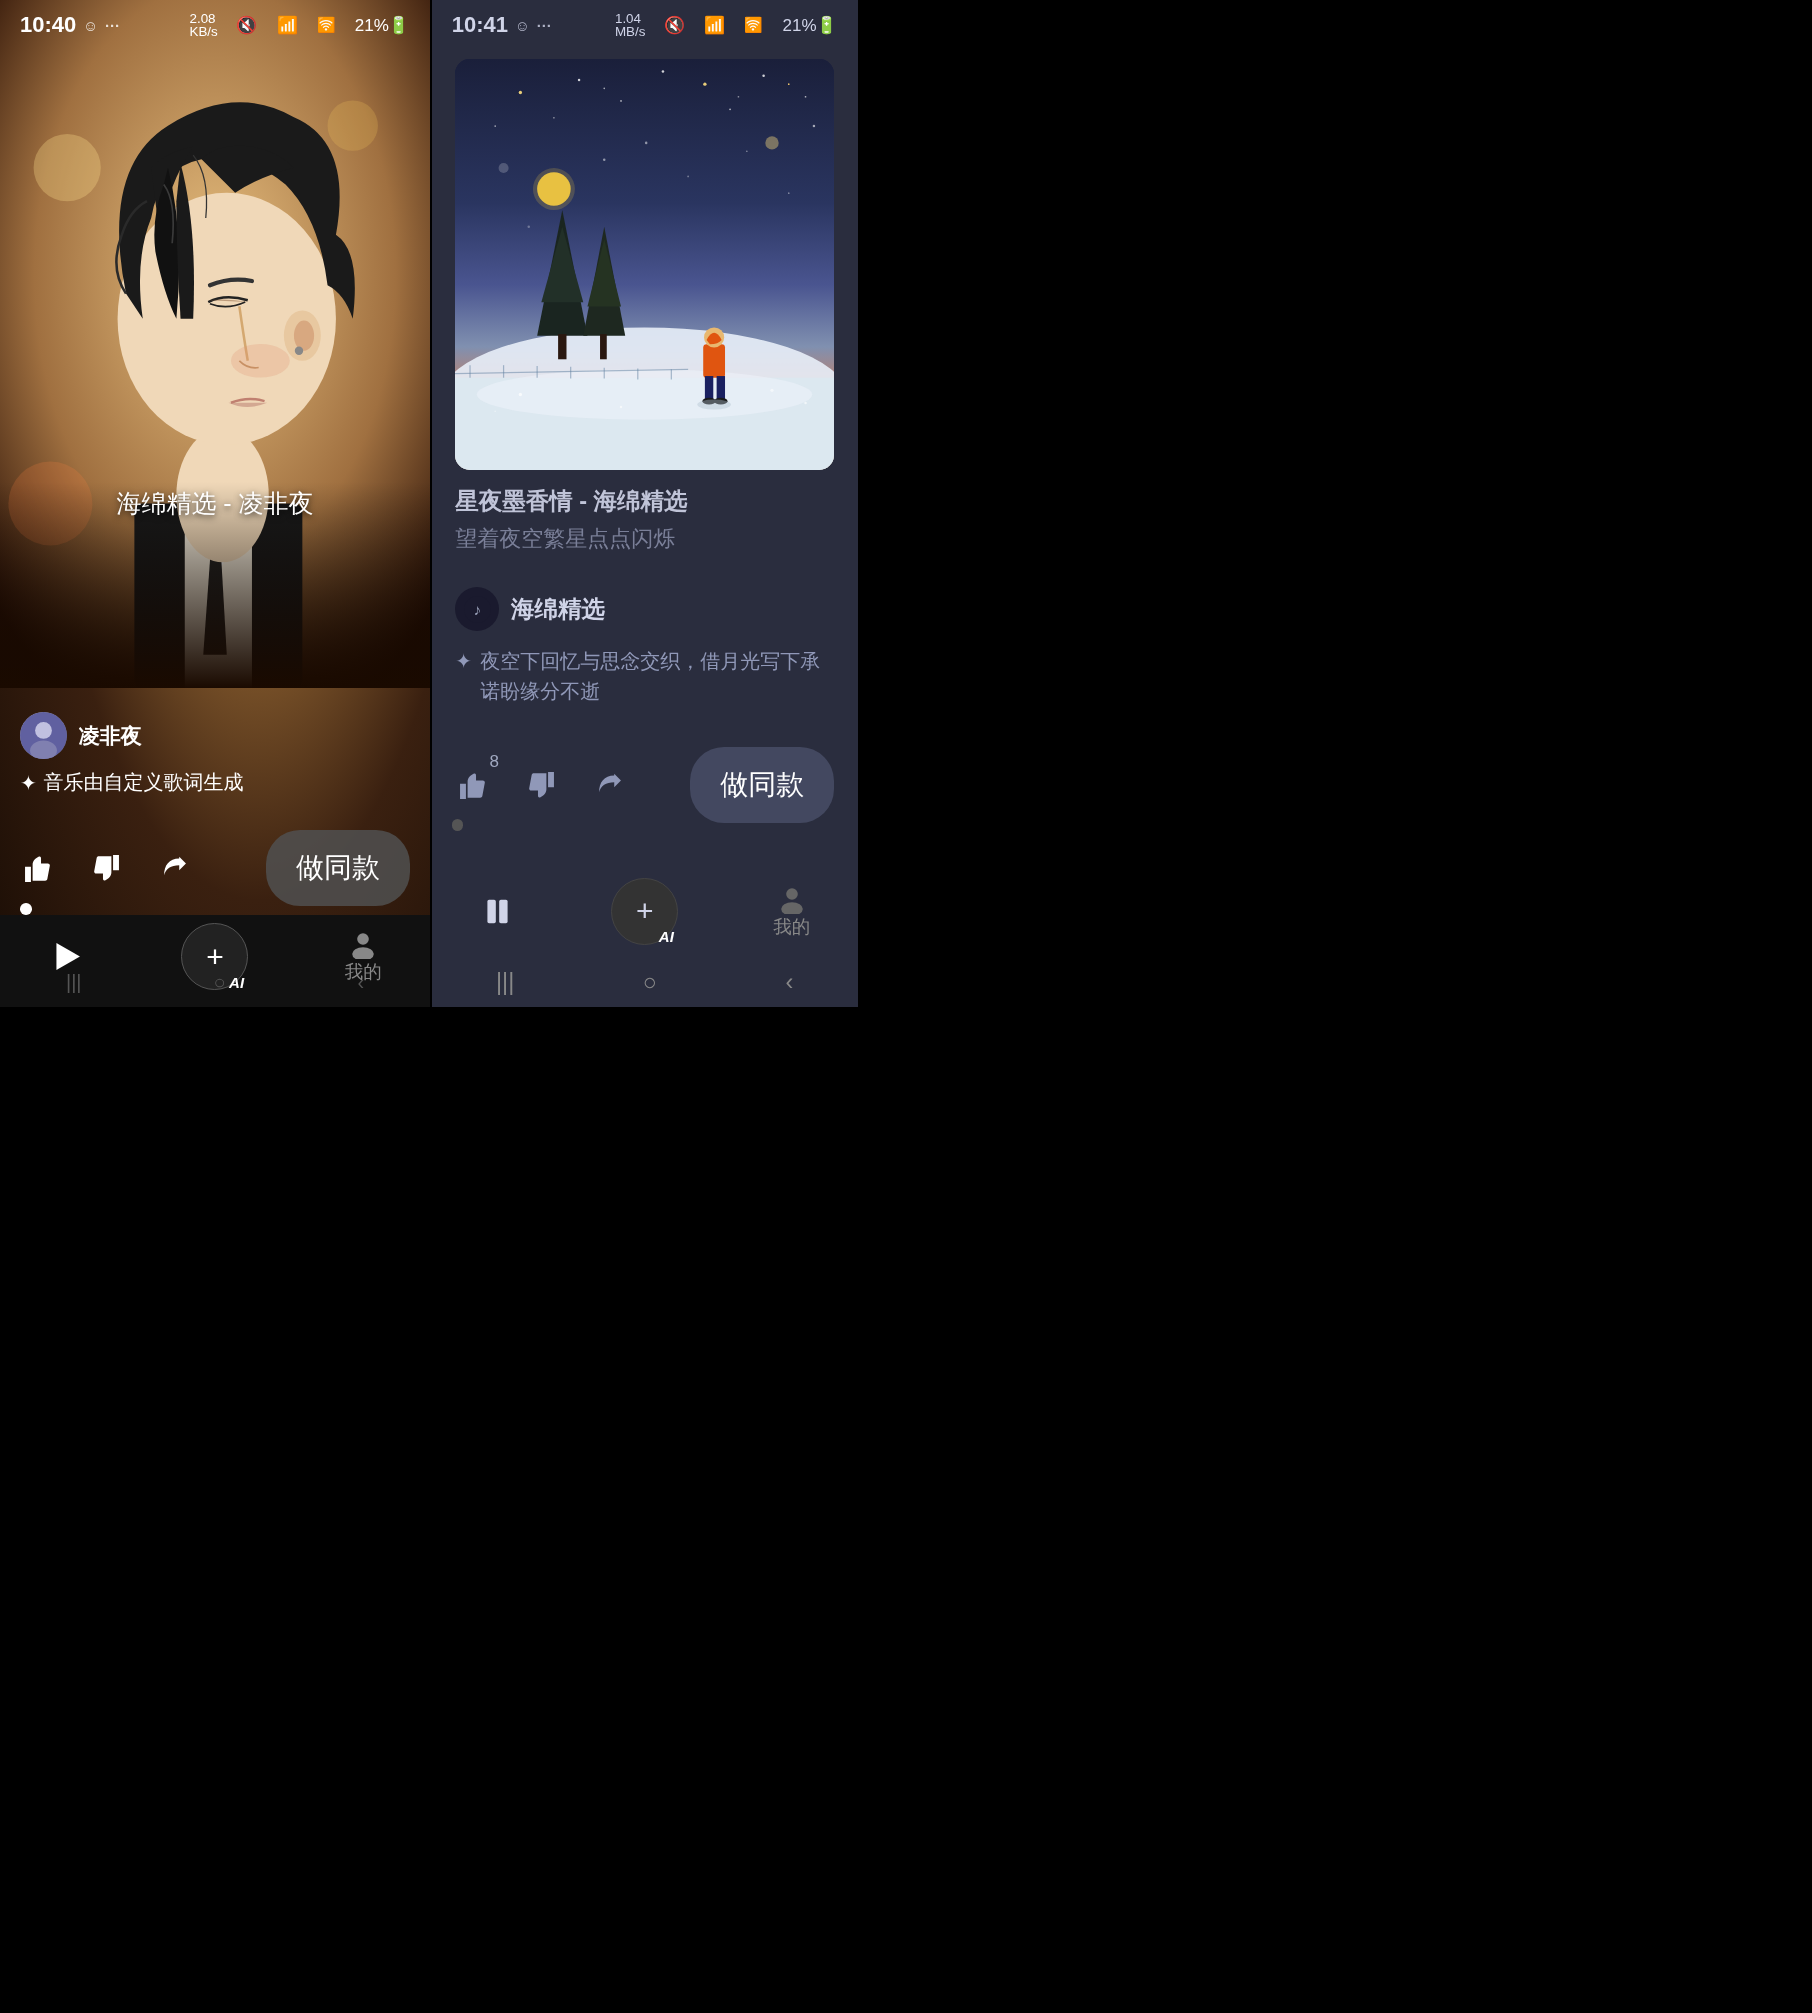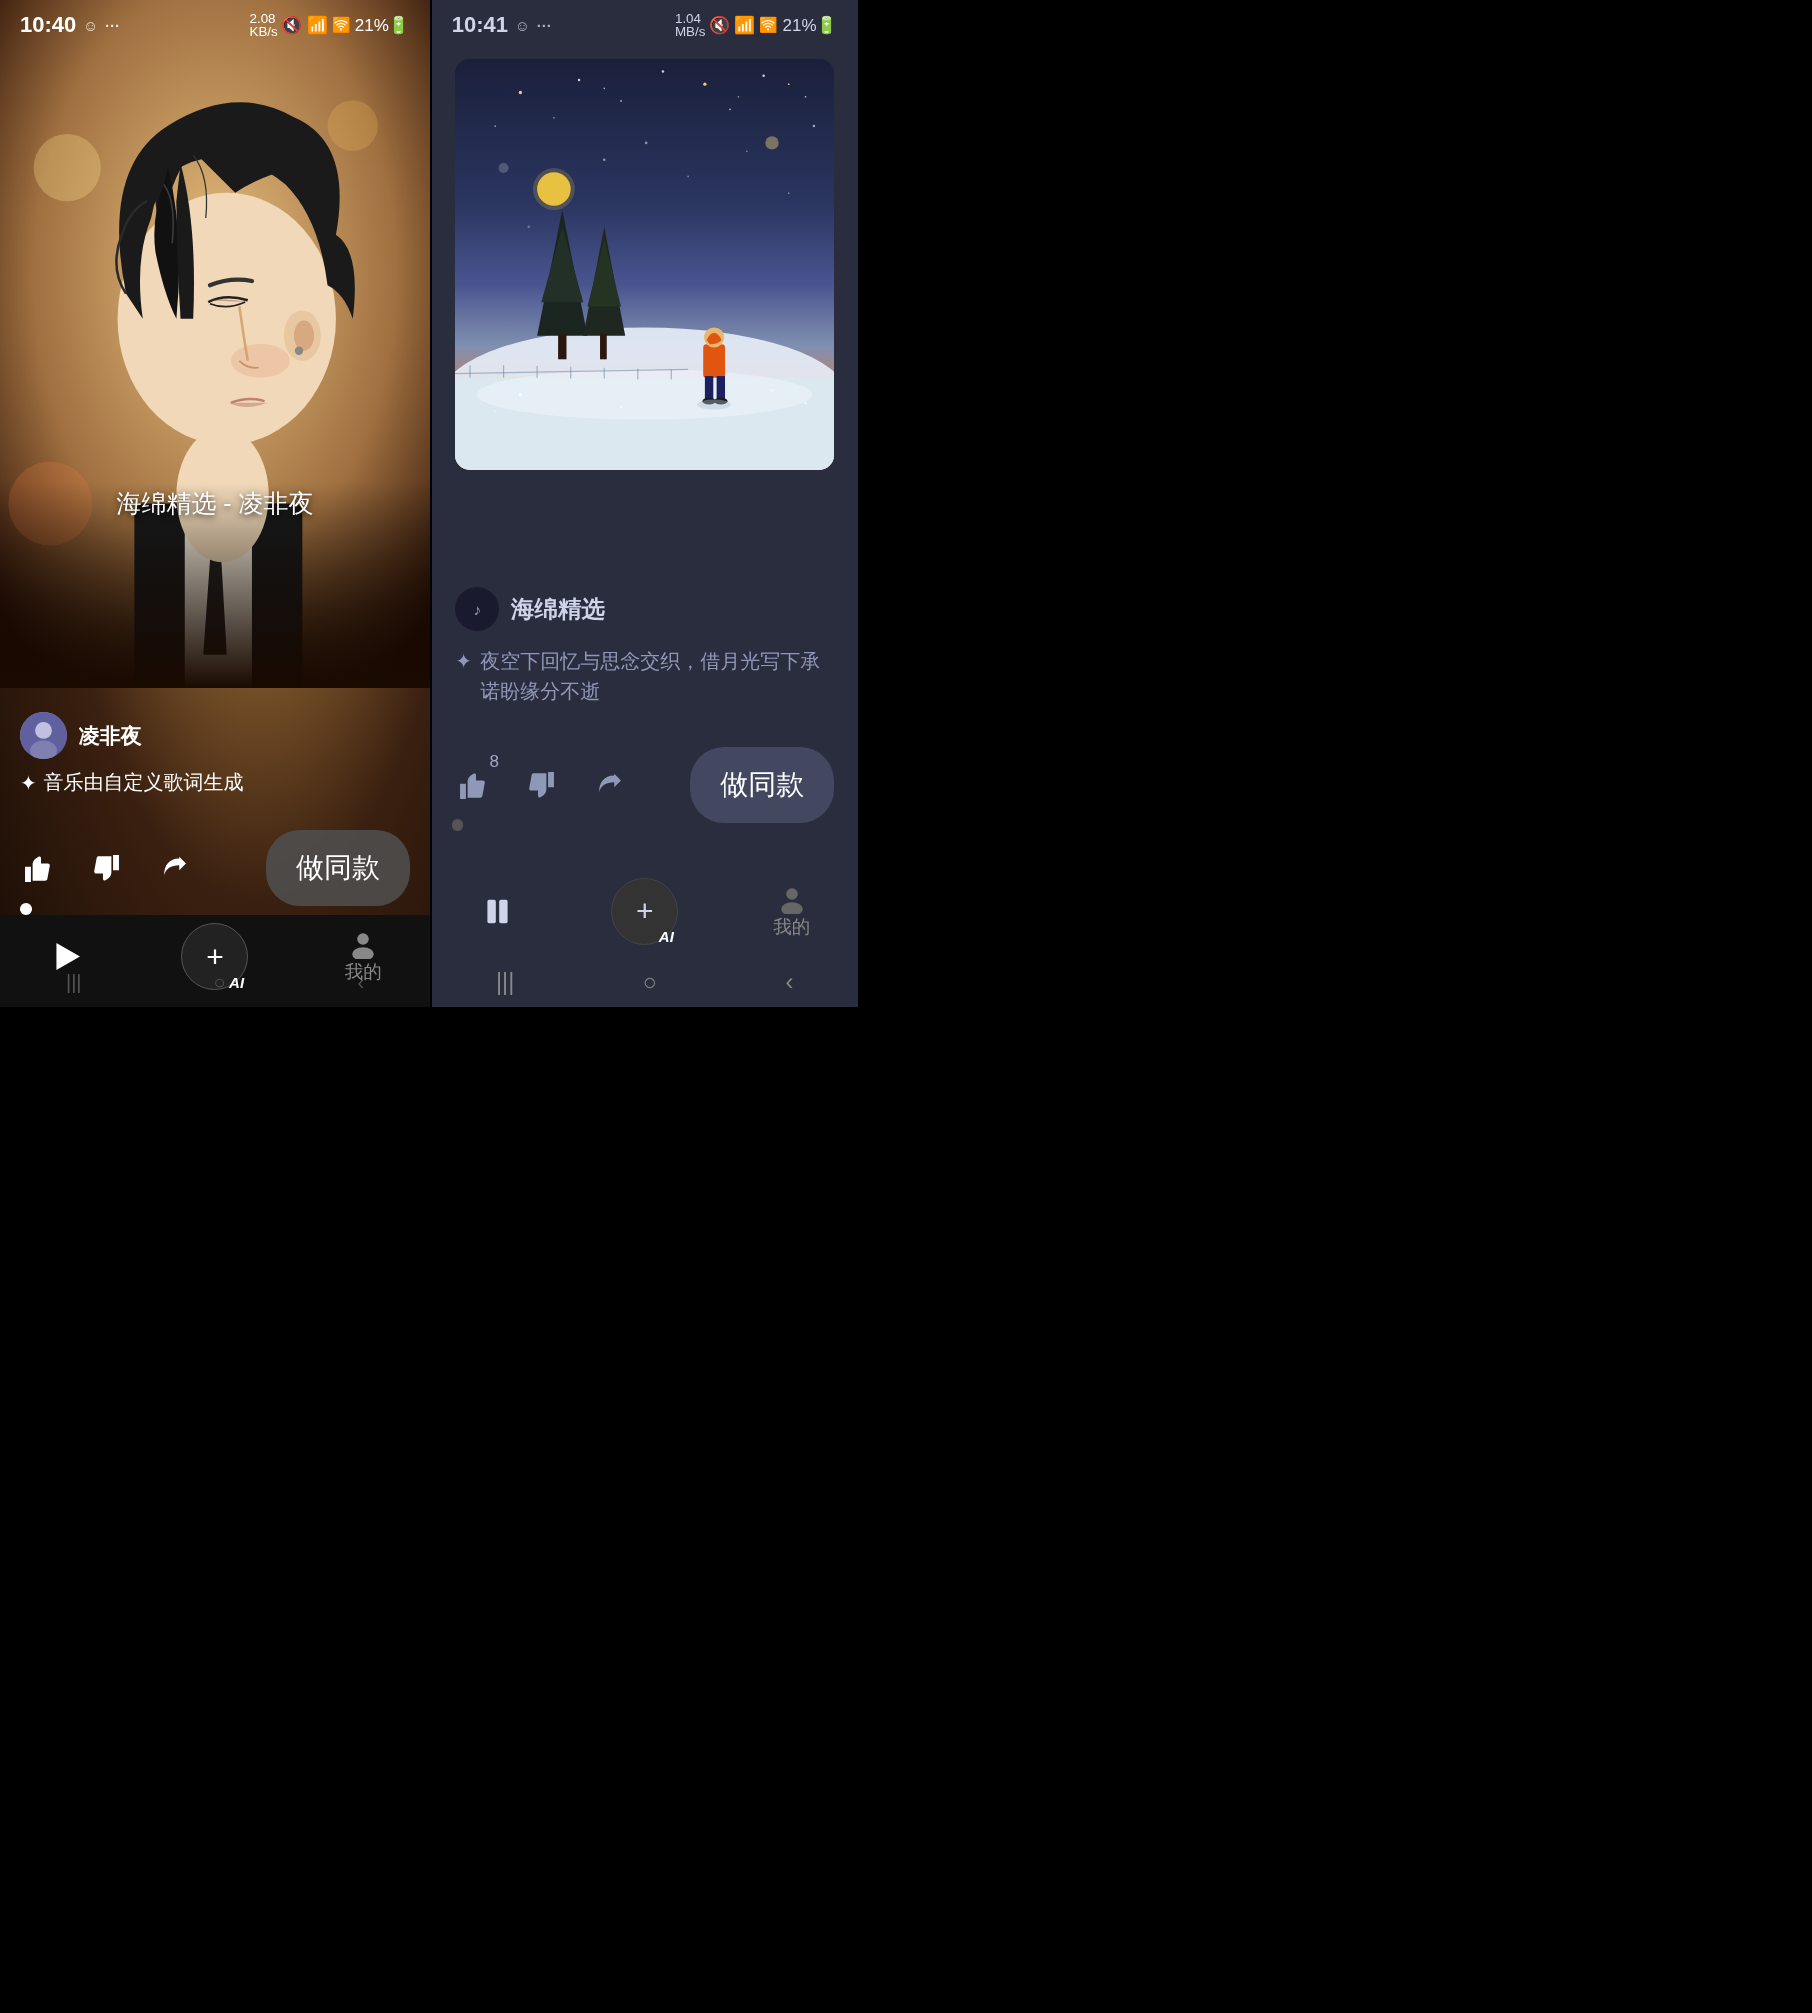--- a/index.html
+++ b/index.html
@@ -62,21 +62,21 @@
       font-weight: 600;
       color: #fff;
       display: flex;
       align-items: center;
       gap: 6.7px;
     }
 
     .status-icons-right {
       display: flex;
       align-items: center;
-      gap: 4px;
+      gap: 19px;
       font-size: 17px;
       color: #fff;
     }
 
     
     .song-title-overlay {
       position: absolute;
       top: 487px;
       left: 0; right: 0;
       text-align: center;
@@ -721,20 +721,24 @@
         <circle cx="230" cy="100" r="1.5" fill="#fff" opacity="0.5"></circle>
         <circle cx="280" cy="140" r="1" fill="#fff" opacity="0.4"></circle>
         <circle cx="180" cy="120" r="1.5" fill="#fff" opacity="0.5"></circle>
         <circle cx="350" cy="110" r="1" fill="#fff" opacity="0.4"></circle>
         <circle cx="90" cy="200" r="1.5" fill="#fff" opacity="0.3"></circle>
         <circle cx="400" cy="160" r="1" fill="#fff" opacity="0.4"></circle>
       </svg>
     </div>
   </div>
 
+  <div class="song-info-right">
+    <div class="song-title-right">星夜墨香情 - 海绵精选</div>
+    <div class="song-subtitle-right">望着夜空繁星点点闪烁</div>
+  </div>
 
   <div class="channel-row">
     <div class="channel-icon">
       <svg width="27" height="27" viewBox="0 0 32 32" style="font-size:28px">
         <circle cx="16" cy="16" r="16" fill="#1a1a2e"></circle>
         <text x="16" y="22" text-anchor="middle" font-size="18" fill="#a0a8c0">♪</text>
       </svg>
     </div>
     <span class="channel-name">海绵精选</span>
   </div>

